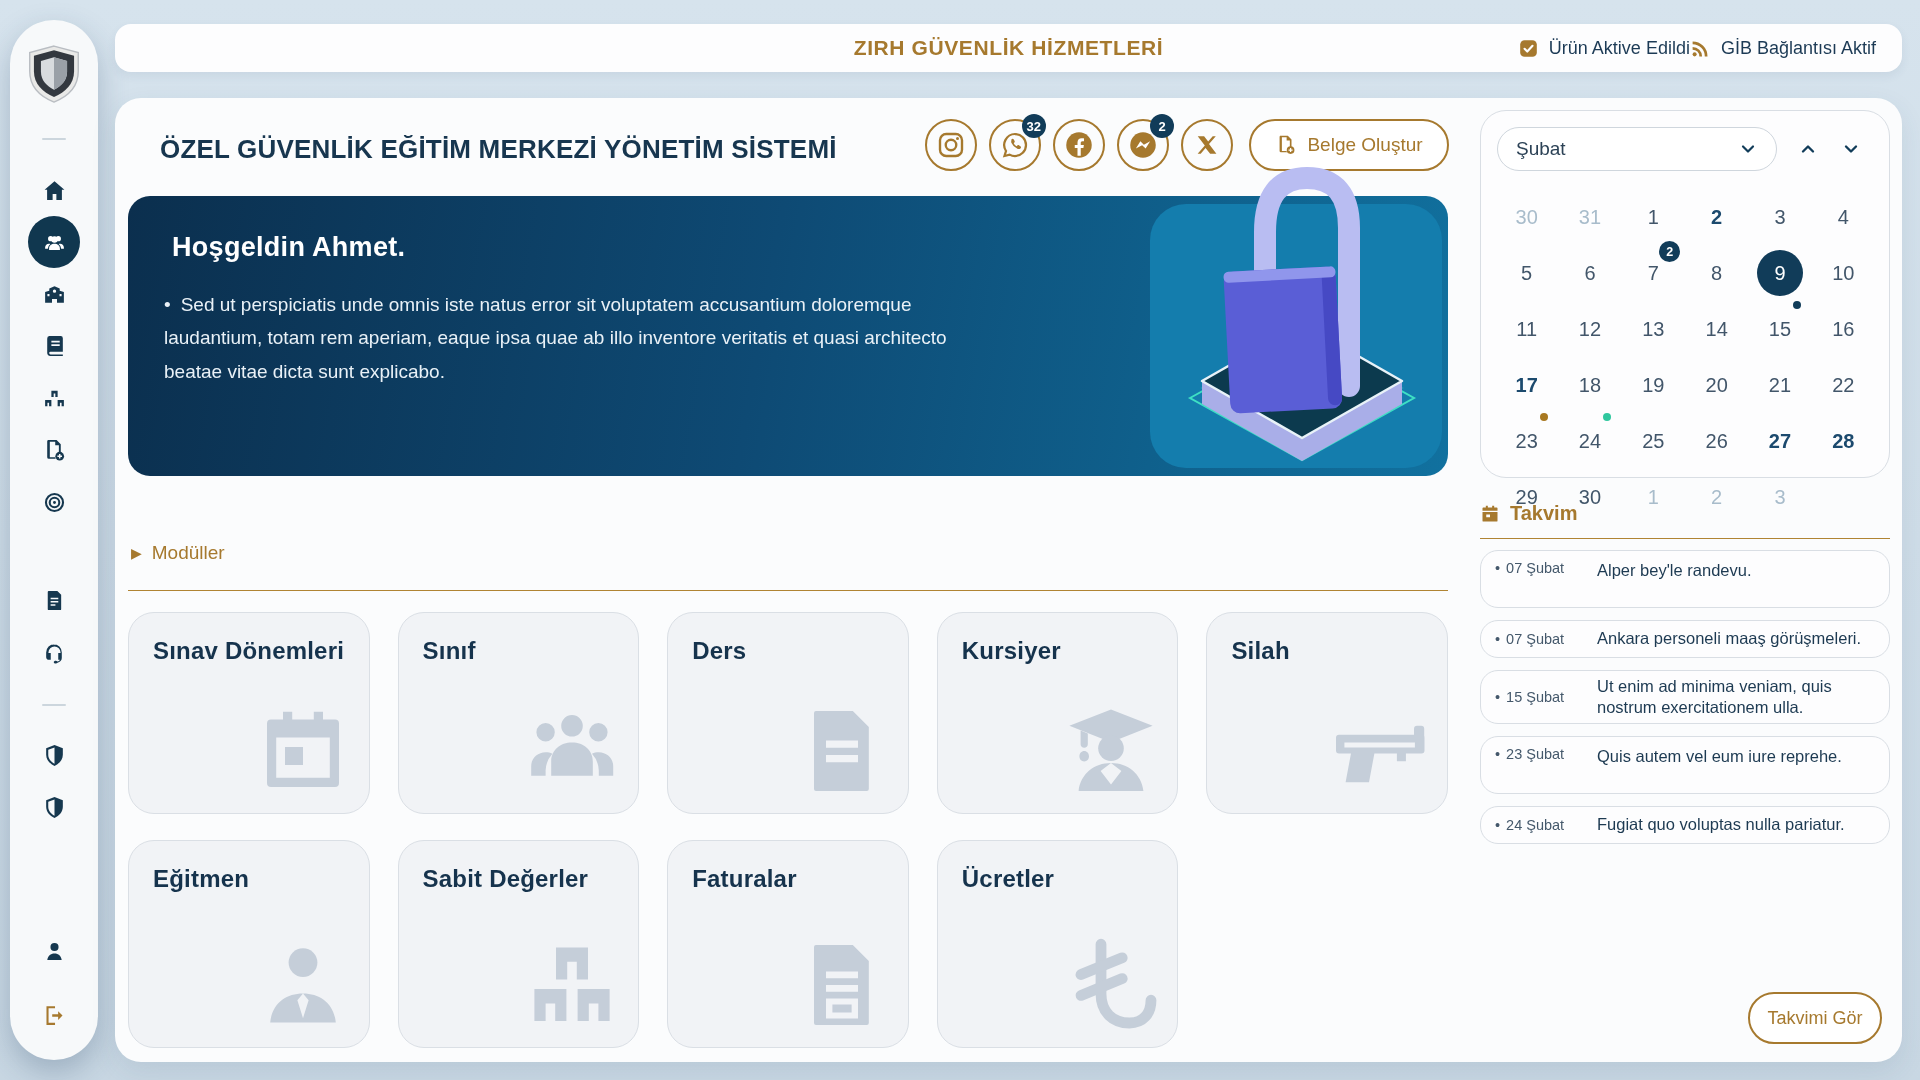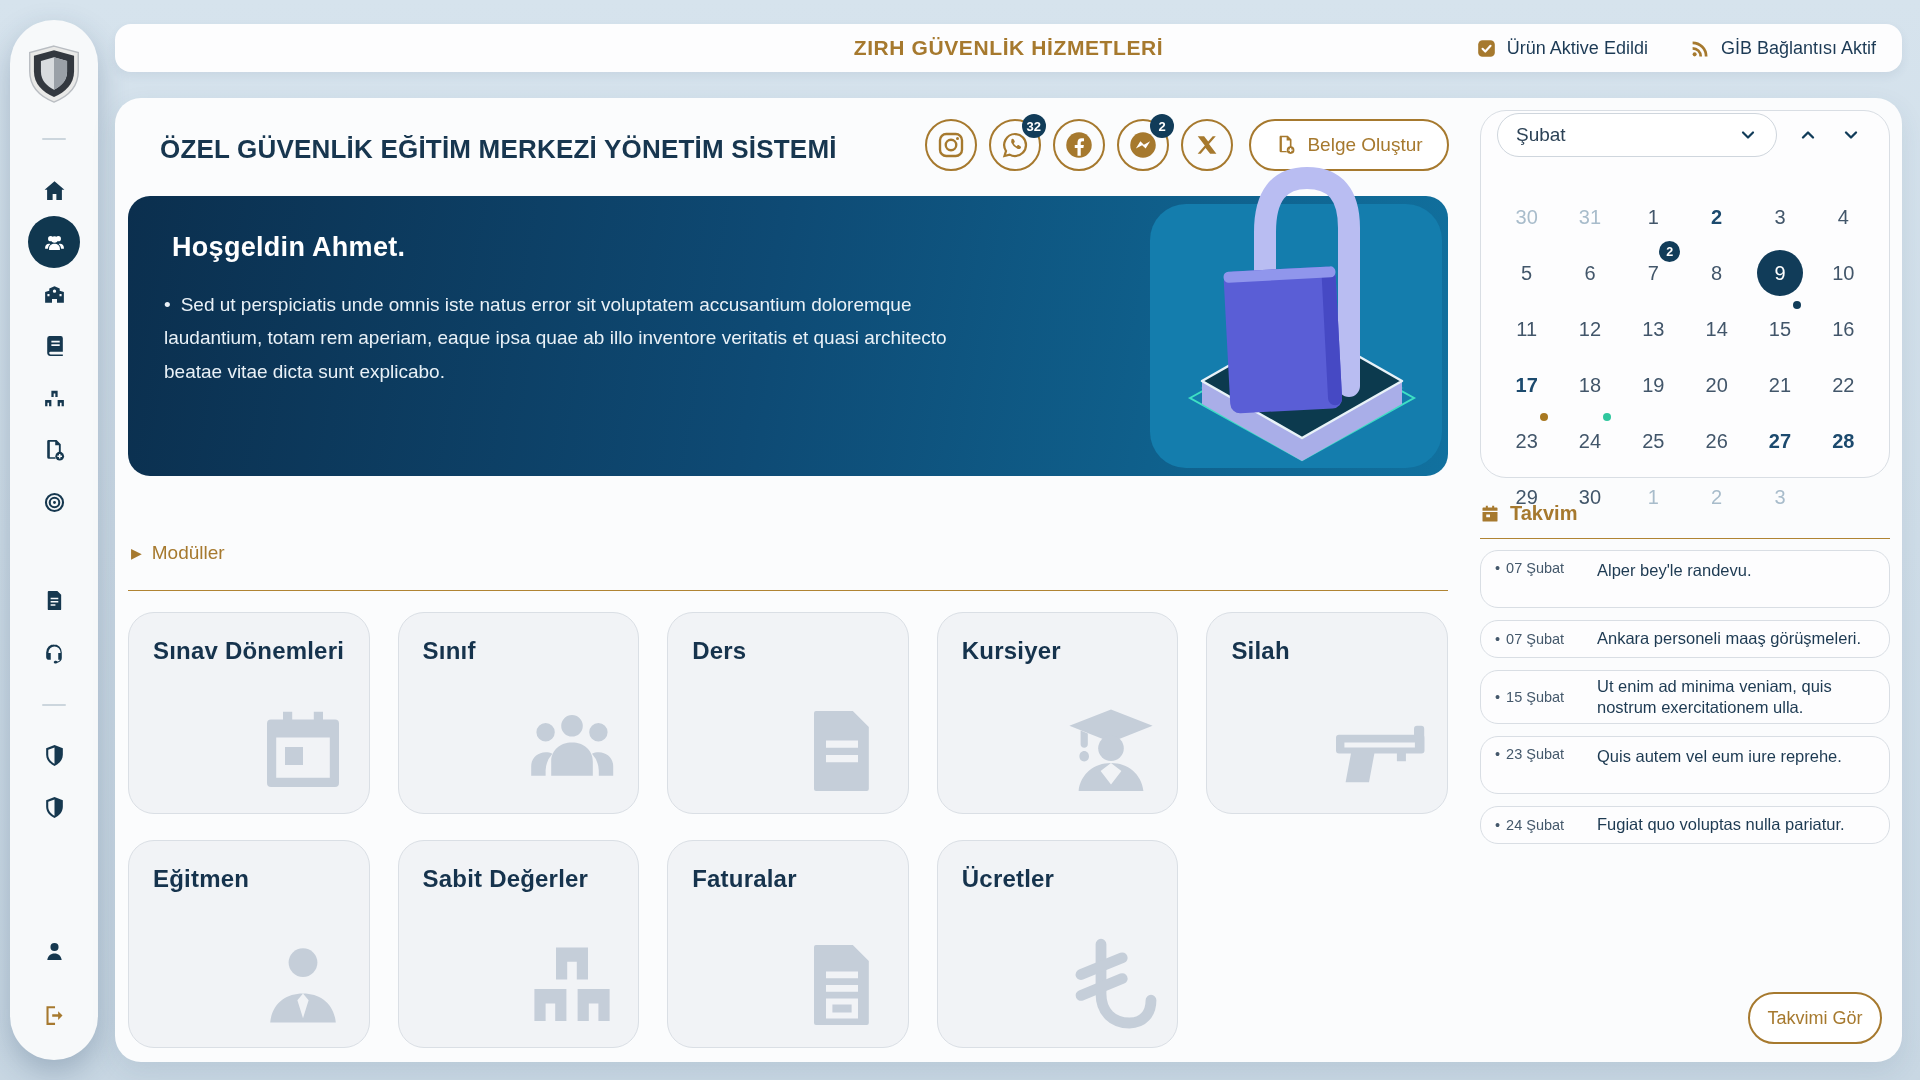--- a/index.html
+++ b/index.html
@@ -25,21 +25,21 @@
   .gb .sitem{margin-bottom:12px}
   .sitem svg{width:25px;height:25px}
   .sitem.active{background:#10374f;color:#fff}
   .sitem.gold{color:var(--gold)}
 
   
   .topbar{position:absolute;left:115px;top:24px;width:1787px;height:48px;background:#fdfdfe;border-radius:16px;
     box-shadow:0 4px 10px rgba(50,80,110,.08)}
   .top-title{position:absolute;left:0;right:0;top:0;height:48px;display:flex;align-items:center;justify-content:center;
     color:var(--gold);font-size:21px;font-weight:800;letter-spacing:.6px}
-  .top-status{position:absolute;right:26px;top:0;height:48px;display:flex;align-items:center;gap:42px}
+  .top-status{position:absolute;right:26px;top:0;height:48px;display:flex;align-items:center;}
   .status-item{display:flex;align-items:center;gap:10px;color:#1c3a55;font-size:18px;cursor:default}
   .status-item svg{width:21px;height:21px;color:var(--gold)}
 
   
   .panel{position:absolute;left:115px;top:98px;width:1787px;height:964px;background:#fbfcfd;border-radius:26px;
     box-shadow:0 10px 26px rgba(50,80,110,.10)}
 
   .page-title{position:absolute;left:45px;top:36px;font-size:26px;font-weight:800;color:#17364f;letter-spacing:.2px}
 
   .social-row{position:absolute;left:810px;top:21px;display:flex;gap:12px}
@@ -73,21 +73,21 @@
   .cards{position:absolute;left:13px;top:514px;width:1320px;display:grid;
     grid-template-columns:repeat(5,1fr);grid-template-rows:202px 208px;gap:26px 28px}
   .card{position:relative;background:var(--cardbg);border:1.5px solid var(--cardbd);border-radius:26px;cursor:pointer}
   .card h3{margin:24px 0 0 24px;font-size:24px;font-weight:800;color:#16334d;letter-spacing:.2px}
   .card .cicon{position:absolute;right:18px;bottom:14px;width:96px;height:96px;color:var(--iconfill)}
   .card .cicon svg{width:100%;height:100%}
 
   
   .cal-card{position:absolute;left:1365px;top:12px;width:410px;height:368px;background:#fdfdfe;
     border:1.5px solid #d9dee4;border-radius:26px}
-  .cal-top{position:absolute;left:16px;right:16px;top:2px;height:44px;display:flex;align-items:center}
+  .cal-top{position:absolute;left:16px;right:16px;top:16px;height:44px;display:flex;align-items:center}
   .month-select{width:284px;height:44px;border:1.5px solid #cfd6dd;border-radius:22px;display:flex;align-items:center;
     justify-content:space-between;padding:0 18px;font-size:19px;color:#2c4256;cursor:pointer;background:#fff}
   .month-select svg,.cal-nav svg{width:20px;height:20px;color:#113c59}
   .cal-nav{width:44px;height:44px;border:none;background:none;display:flex;align-items:center;justify-content:center;cursor:pointer}
   .cal-nav.up{margin-left:10px}
   .cal-grid{position:absolute;left:14px;right:14px;top:78px;display:grid;grid-template-columns:repeat(6,1fr);
     grid-auto-rows:56px;align-items:center;justify-items:center}
   .cell{position:relative;width:46px;height:46px;display:flex;align-items:center;justify-content:center;
     font-size:20px;color:#42566a;border-radius:50%;cursor:pointer}
   .cell.muted{color:var(--muted)}

